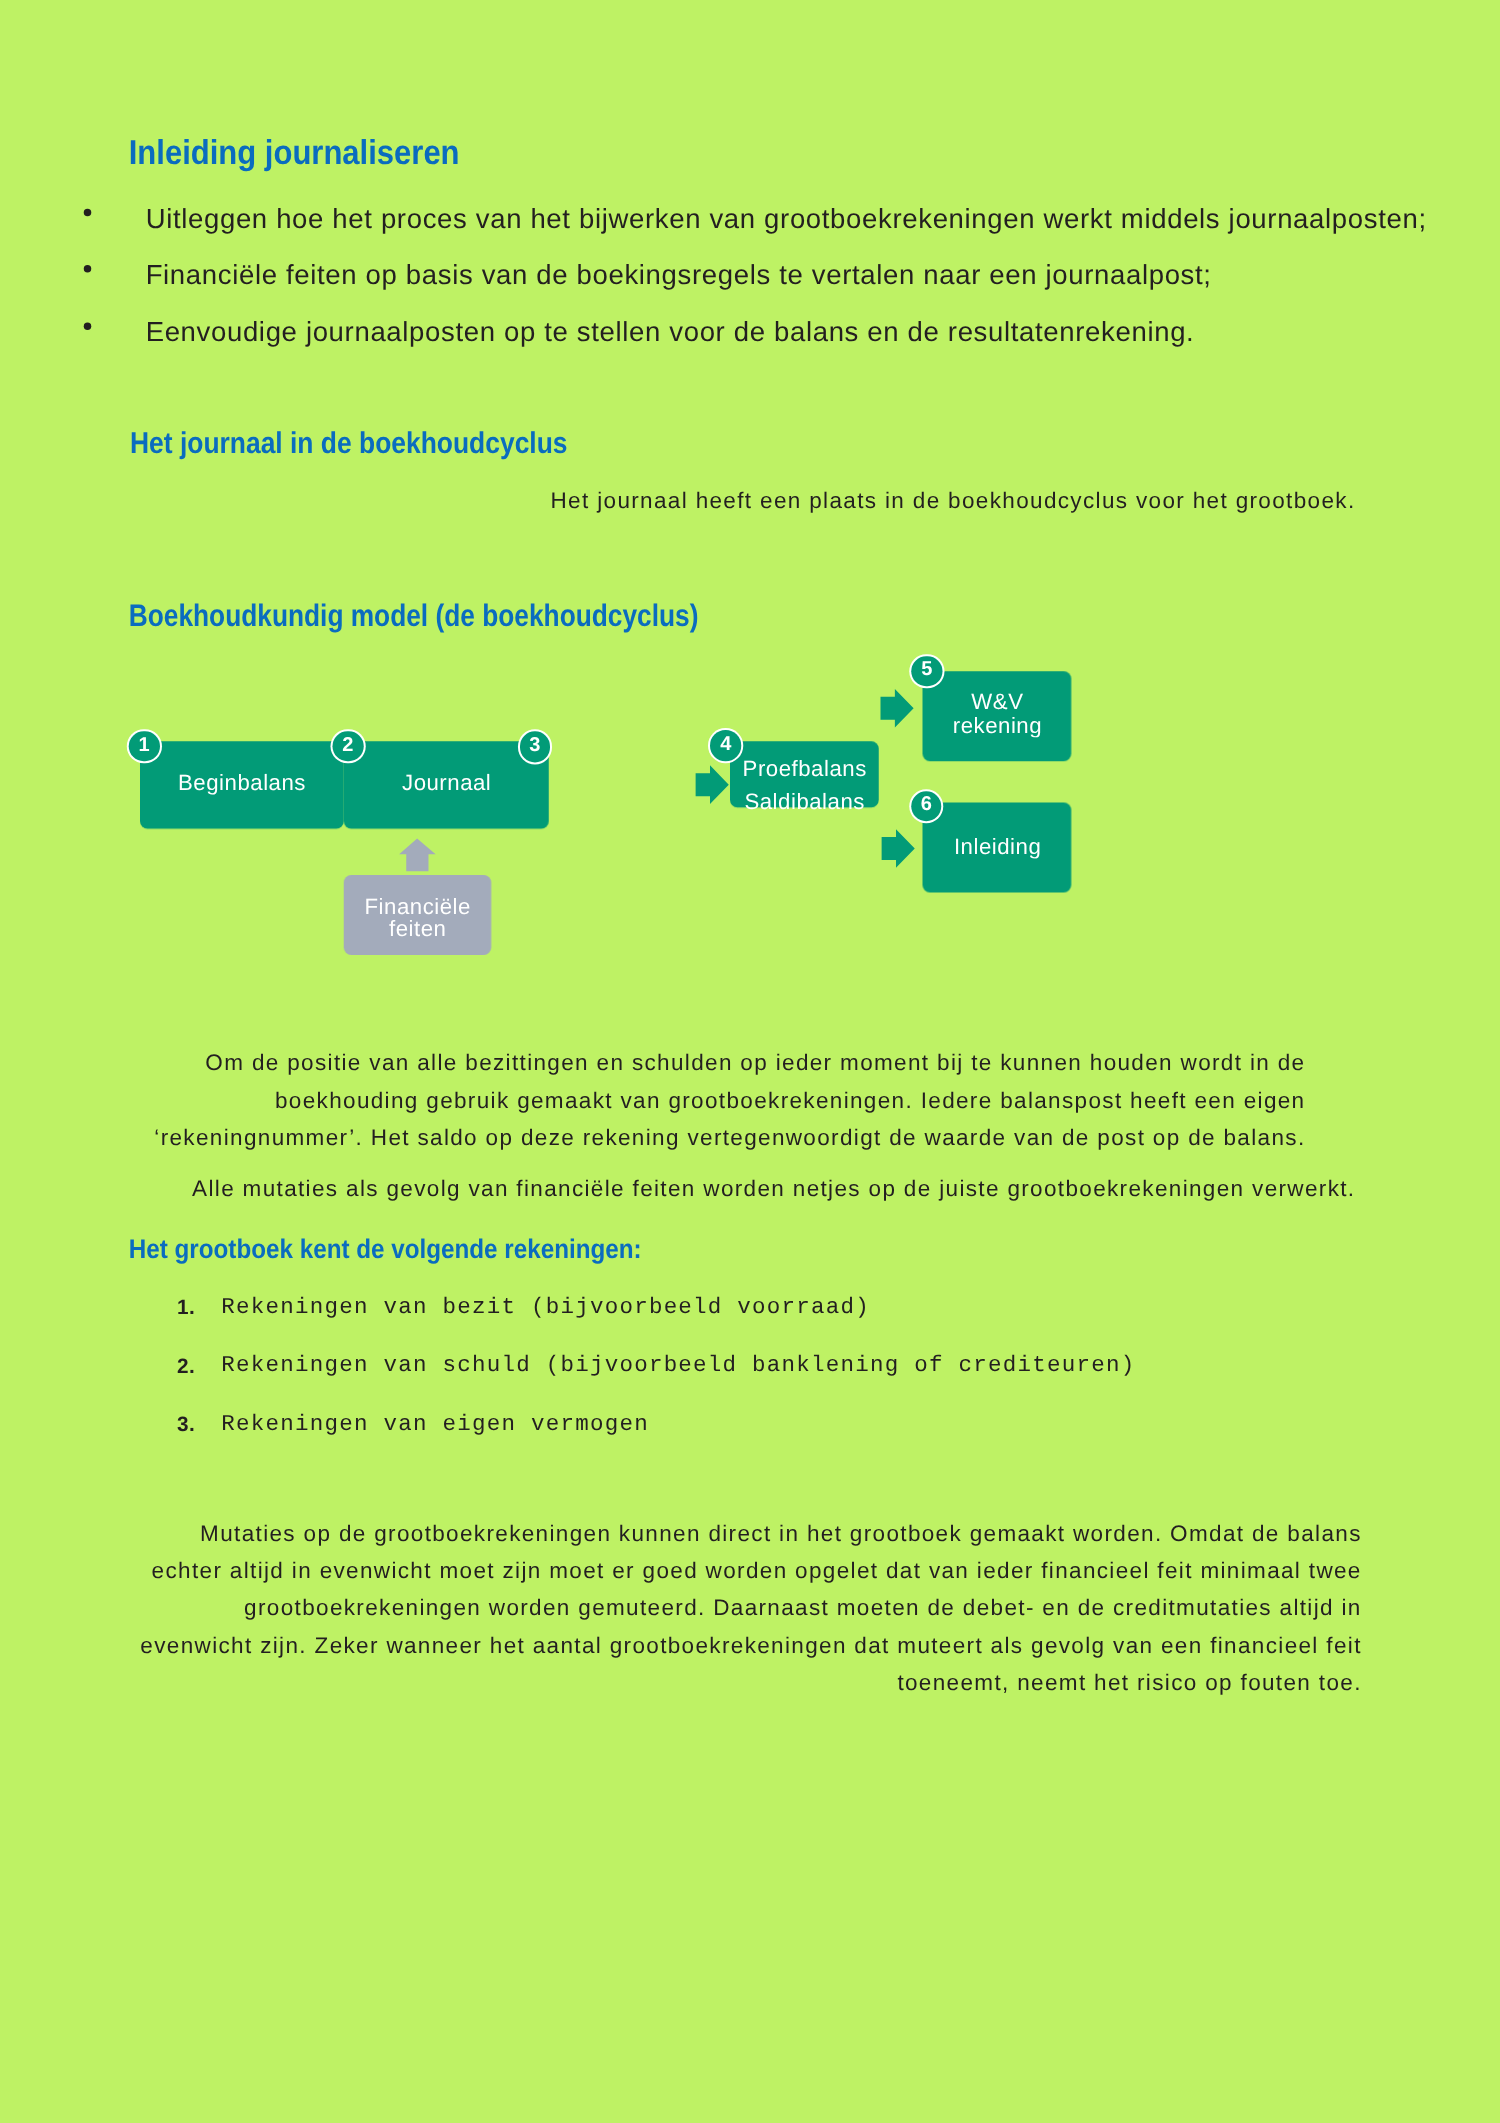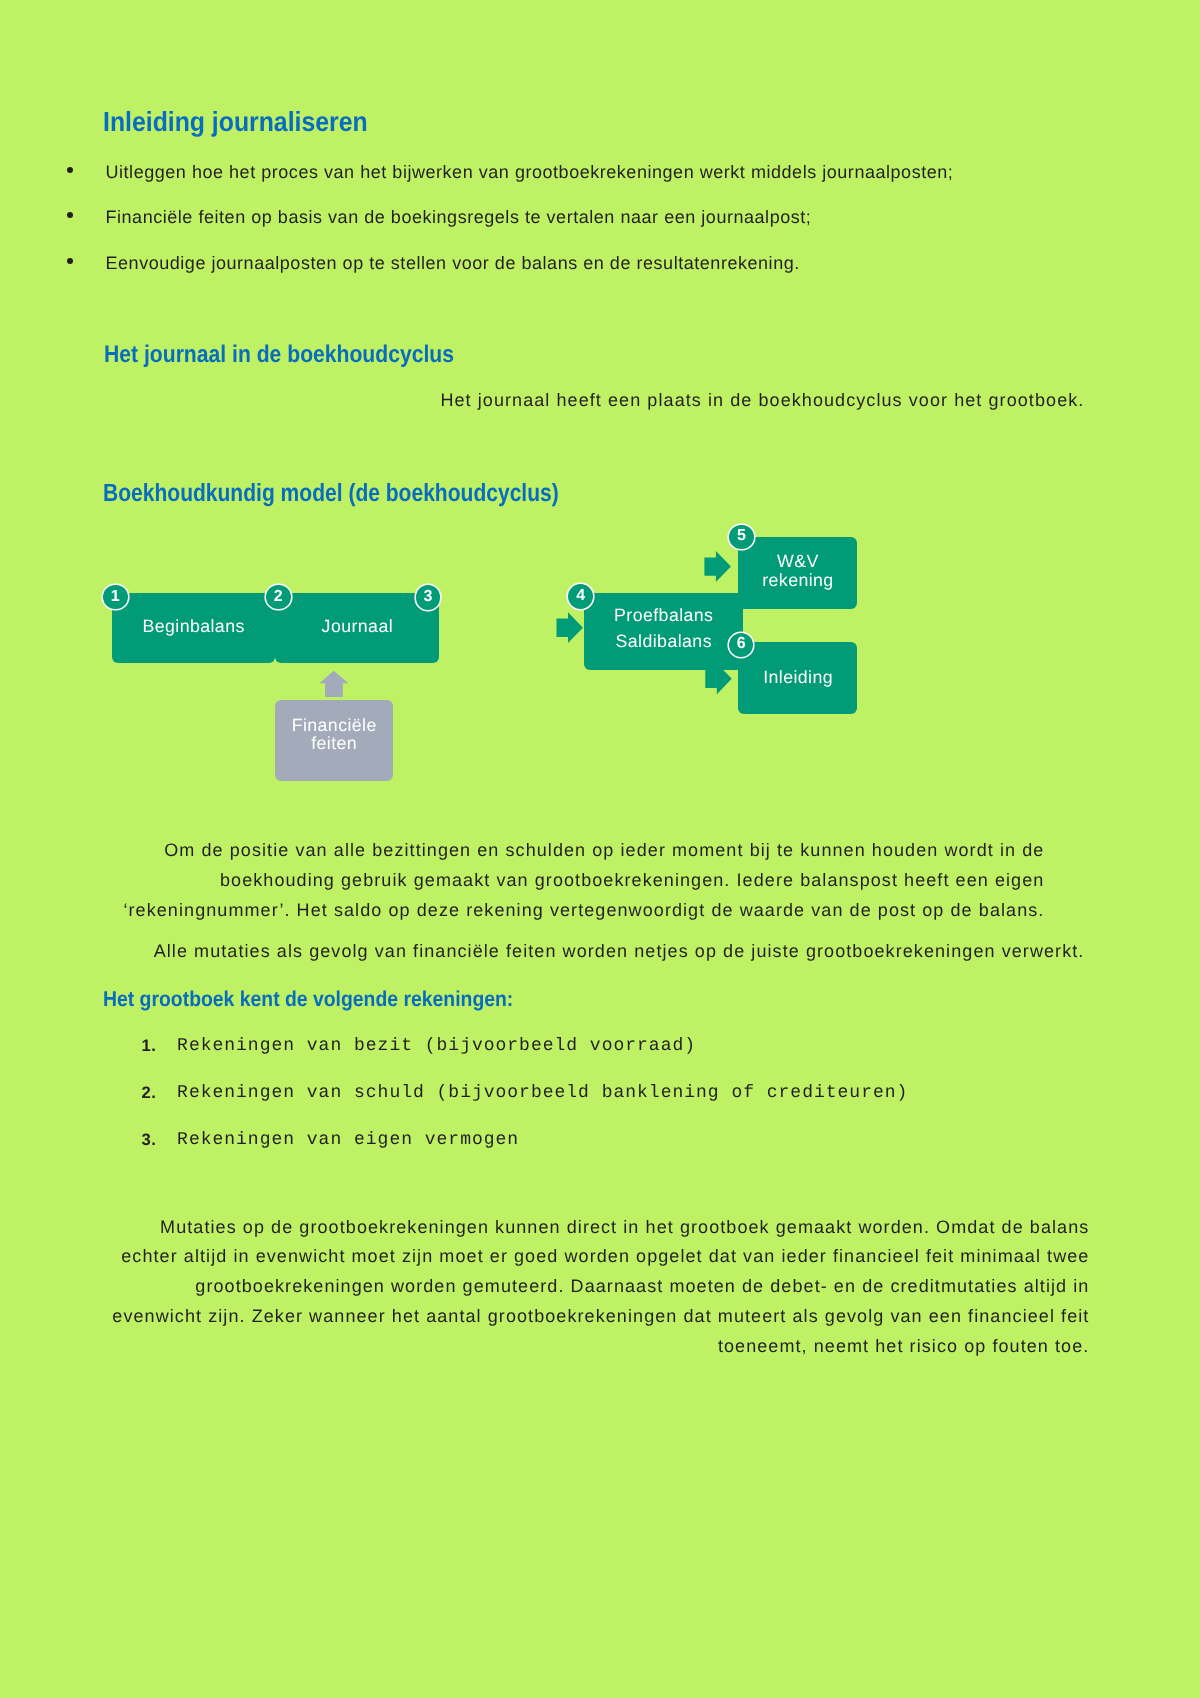--- a/index.html
+++ b/index.html
@@ -8,21 +8,21 @@
        font-family:"Liberation Sans",sans-serif;position:relative;overflow:hidden;
        -webkit-font-smoothing:antialiased;text-rendering:geometricPrecision;}
   .page{position:absolute;left:0;top:0;width:1200px;height:1698px;background:#bef264;
         transform:translateZ(0);}
 
   .hd{position:absolute;font-weight:bold;color:var(--blue);white-space:nowrap;
       display:inline-block;transform-origin:left top;}
 
   .bullet-row{position:absolute;left:66.5px;}
   .bullet-dot{position:absolute;left:0.5px;top:5.3px;width:6.0px;height:6.0px;background:var(--ink);border-radius:50%;}
-  .bullet-text{position:absolute;left:39px;top:0;font-size:18px;letter-spacing:0.535px;
+  .bullet-text{position:absolute;left:50px;top:0;font-size:22px;letter-spacing:0.535px;
                color:var(--ink);white-space:nowrap;transform:translateZ(0);}
 
   .para{position:absolute;left:104.4px;font-size:18px;letter-spacing:1.08px;color:var(--ink);
         line-height:29.85px;text-align:right;transform:translateZ(0);}
 
   .num-row{position:absolute;left:141.6px;height:0;}
   .num-mark{position:absolute;left:0;top:1.2px;font-size:16.6px;font-weight:bold;color:var(--ink);
             letter-spacing:0.35px;line-height:1;white-space:nowrap;transform:translateZ(0);}
   .num-text{position:absolute;left:35.5px;top:0;font-size:18px;letter-spacing:0.992px;color:var(--ink);
             line-height:1;white-space:nowrap;transform:translateZ(0);font-family:Liberation Mono, monospace;}
@@ -112,21 +112,21 @@
       <span style="top:25.6px">Journaal</span>
     </div>
     <div class="dbadge" style="left:265.9px;top:584.7px;">
       <span>2</span>
     </div>
 
     <div class="dbadge" style="left:415.5px;top:584.8px;">
       <span>3</span>
     </div>
 
-    <div class="dnode" style="left:584.3px;top:592.6px;width:118.5px;height:77px;padding-left:40px;">
+    <div class="dnode" style="left:584.3px;top:592.6px;width:118.5px;height:53px;">
       <span style="top:14.5px">Proefbalans</span>
       <span style="top:40.2px">Saldibalans</span>
     </div>
     <div class="dbadge" style="left:568.2px;top:584.2px;">
       <span>4</span>
     </div>
 
     <div class="dnode" style="left:738.3px;top:537.2px;width:118.9px;height:71.4px;">
       <span style="top:15.4px">W&amp;V</span>
       <span style="top:34.6px">rekening</span>
@@ -135,20 +135,20 @@
       <span>5</span>
     </div>
 
     <div class="dnode" style="left:738.3px;top:641.5px;width:119.2px;height:72.8px;">
       <span style="top:27.0px">Inleiding</span>
     </div>
     <div class="dbadge" style="left:728.7px;top:632.6px;">
       <span>6</span>
     </div>
 
-    <div class="dnode dgrey" style="left:274.7px;top:700.0px;width:118.6px;height:81px;">
+    <div class="dnode dgrey" style="left:274.7px;top:700.0px;width:118.6px;height:64px;">
       <span style="top:16.6px">Financiële</span>
       <span style="top:35.2px">feiten</span>
     </div>
 
   </div>
 
 </div>
 
 </body></html>

